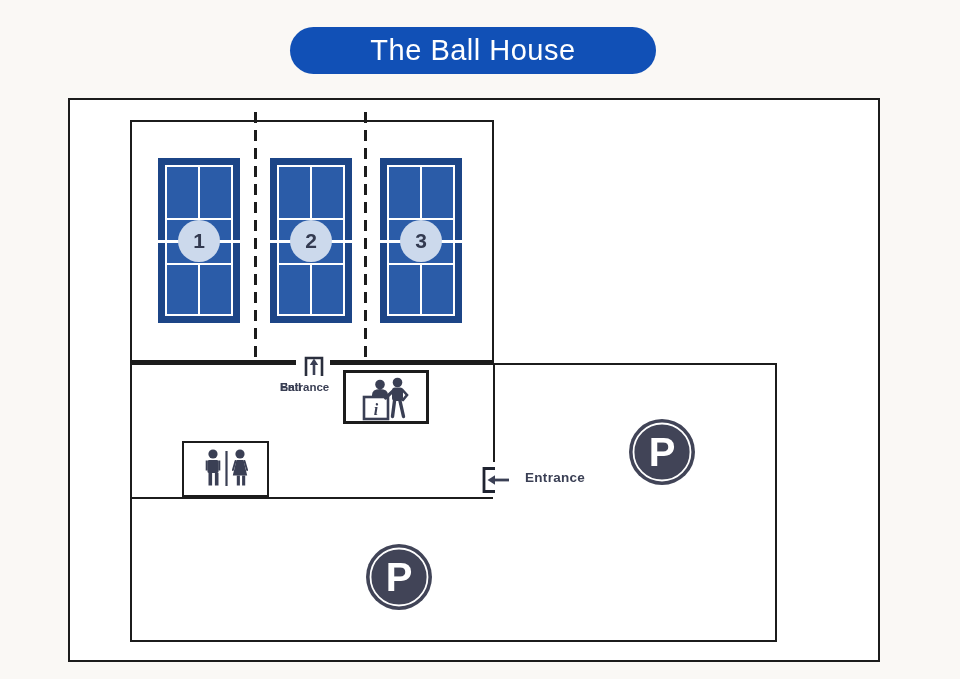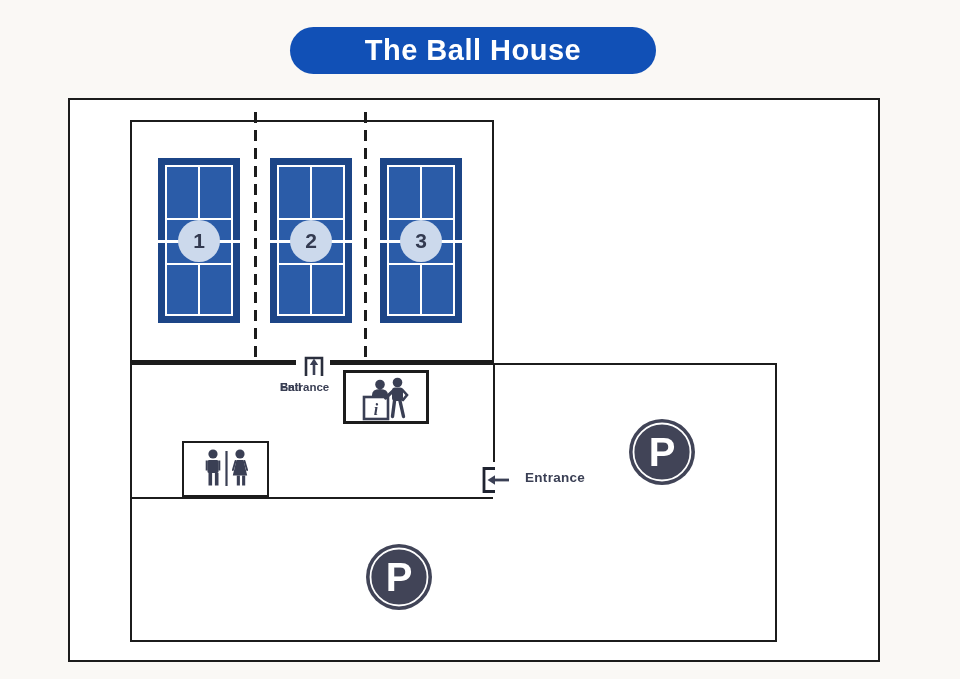--- a/index.html
+++ b/index.html
@@ -11,21 +11,21 @@
     overflow:hidden;
   }
 
   
   .title-pill {
     position:absolute; left:290px; top:27px; width:366px; height:47px;
     background:#1150b6; border-radius:24px;
     display:flex; align-items:center; justify-content:center;
   }
   .title-pill span {
-    color:#ffffff; font-size:29px; font-weight:bold; letter-spacing:0.5px;
+    color:#ffffff; font-size:29px; font-weight:normal; letter-spacing:0.5px;
   }
 
   
   .map {
     position:absolute; left:68px; top:98px; width:812px; height:564px;
     background:#ffffff; border:2px solid #1c1c1c;
   }
   .map * { position:absolute; }
 
   

